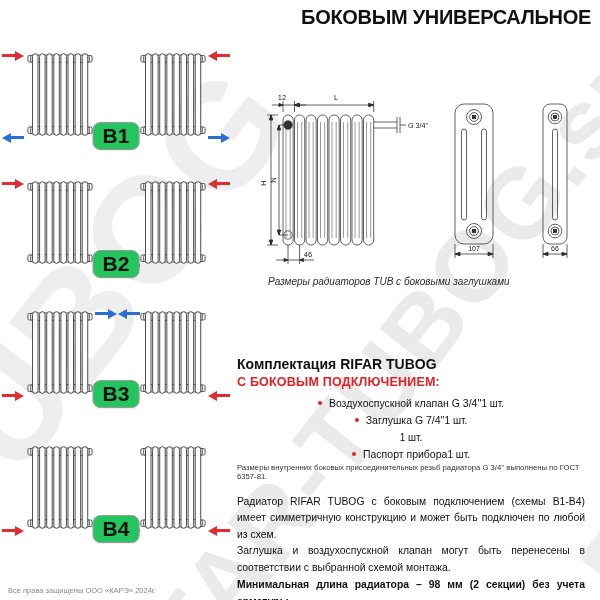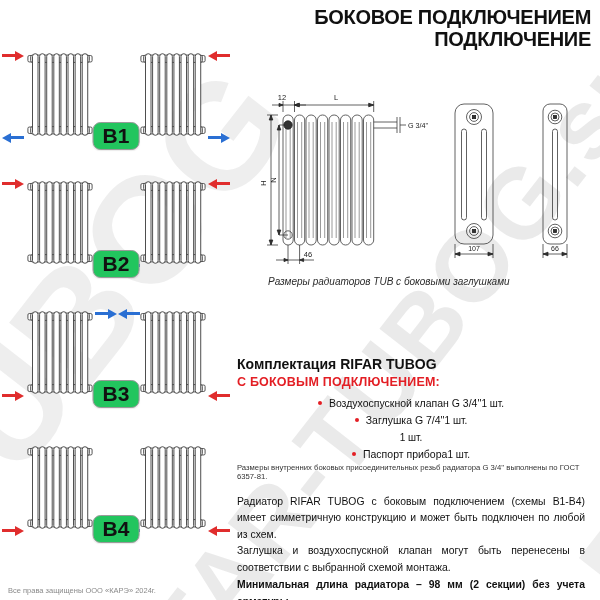--- a/index.html
+++ b/index.html
@@ -79,22 +79,21 @@
   </symbol>
 </svg>
 
 <div class="layer watermark">
   <div class="wline wm1">TUBOG</div>
   <div class="wline wm2">RIFAR-TUBOG.su</div>
   <div class="wline wm3">RIFAR-TUBOG</div>
 </div>
 
 <div class="title">
-  <div>БОКОВОЕ ПОДКЛЮЧЕНИЕМ</div>
-  <div>ПОДКЛЮЧЕНИЕ</div>
+  <div>БОКОВЫМ УНИВЕРСАЛЬНОЕ</div>
 </div>
 
 <div class="scheme" style="top:48px">
   <svg class="rad rad-l">
       <use href="#rad"></use>
     </svg>
   <svg class="rad rad-r">
       <use href="#rad"></use>
     </svg>
   <div class="arrow red right" style="left:2px;top:2px">

